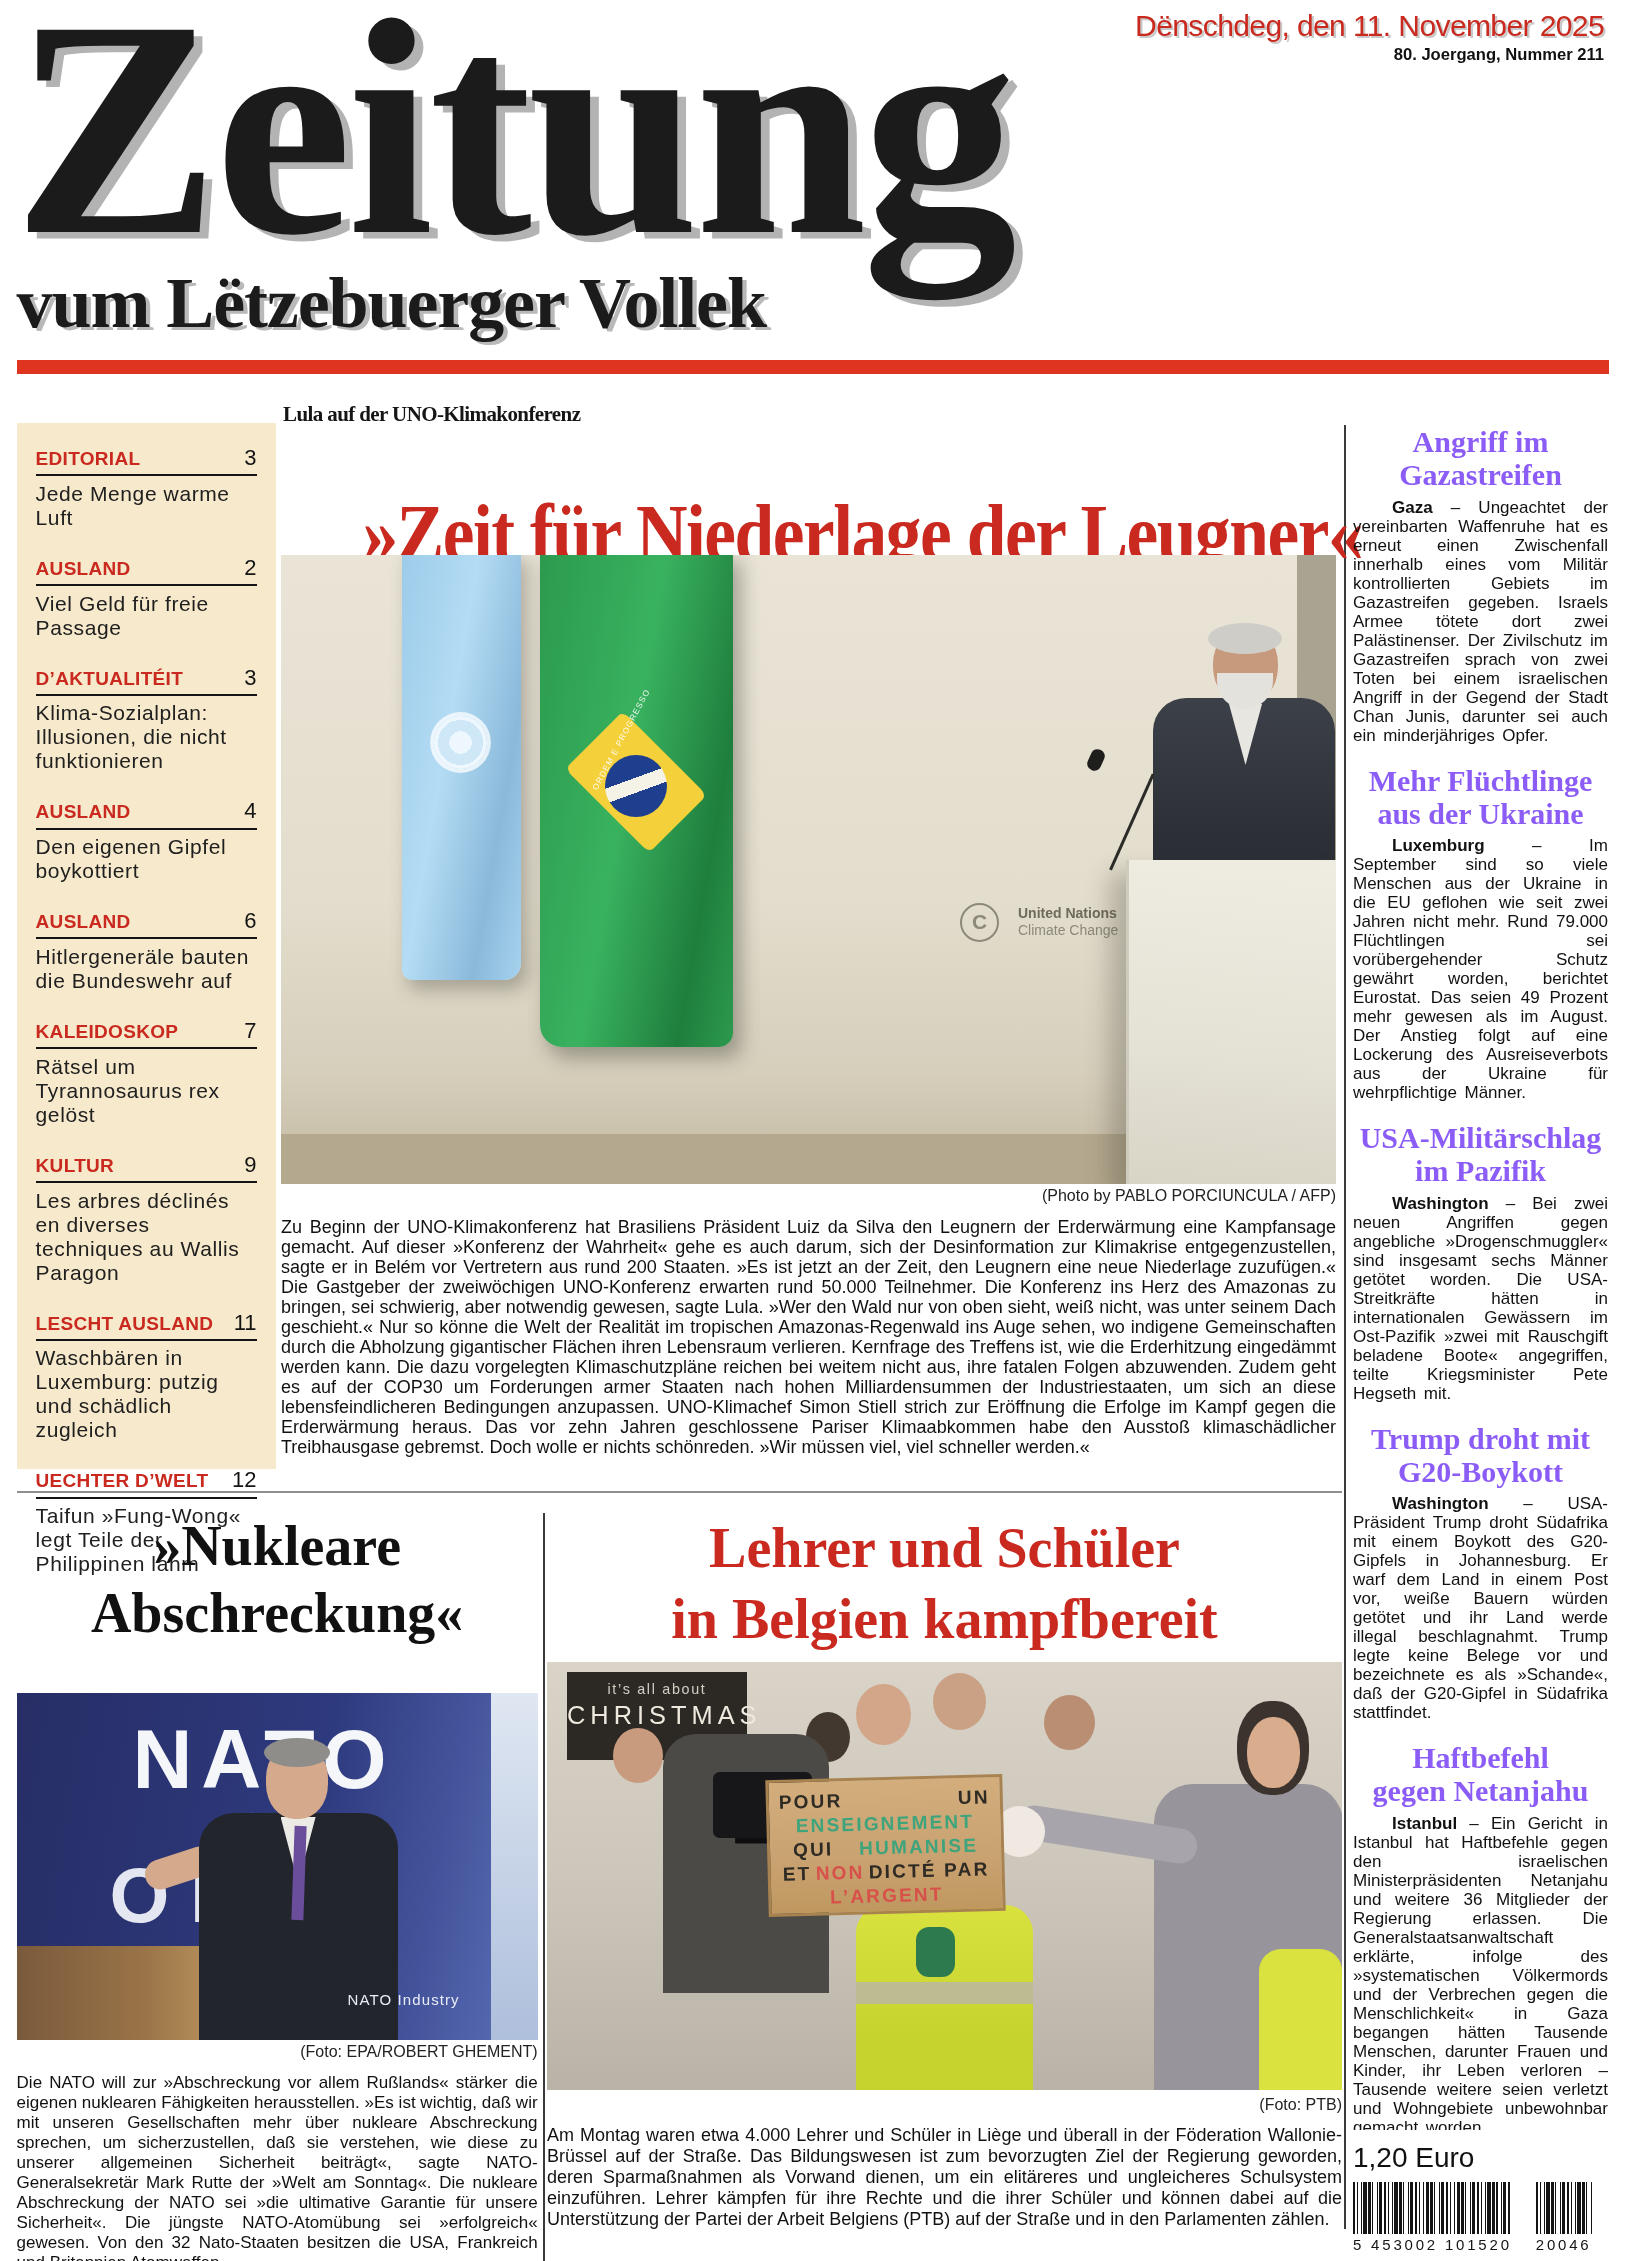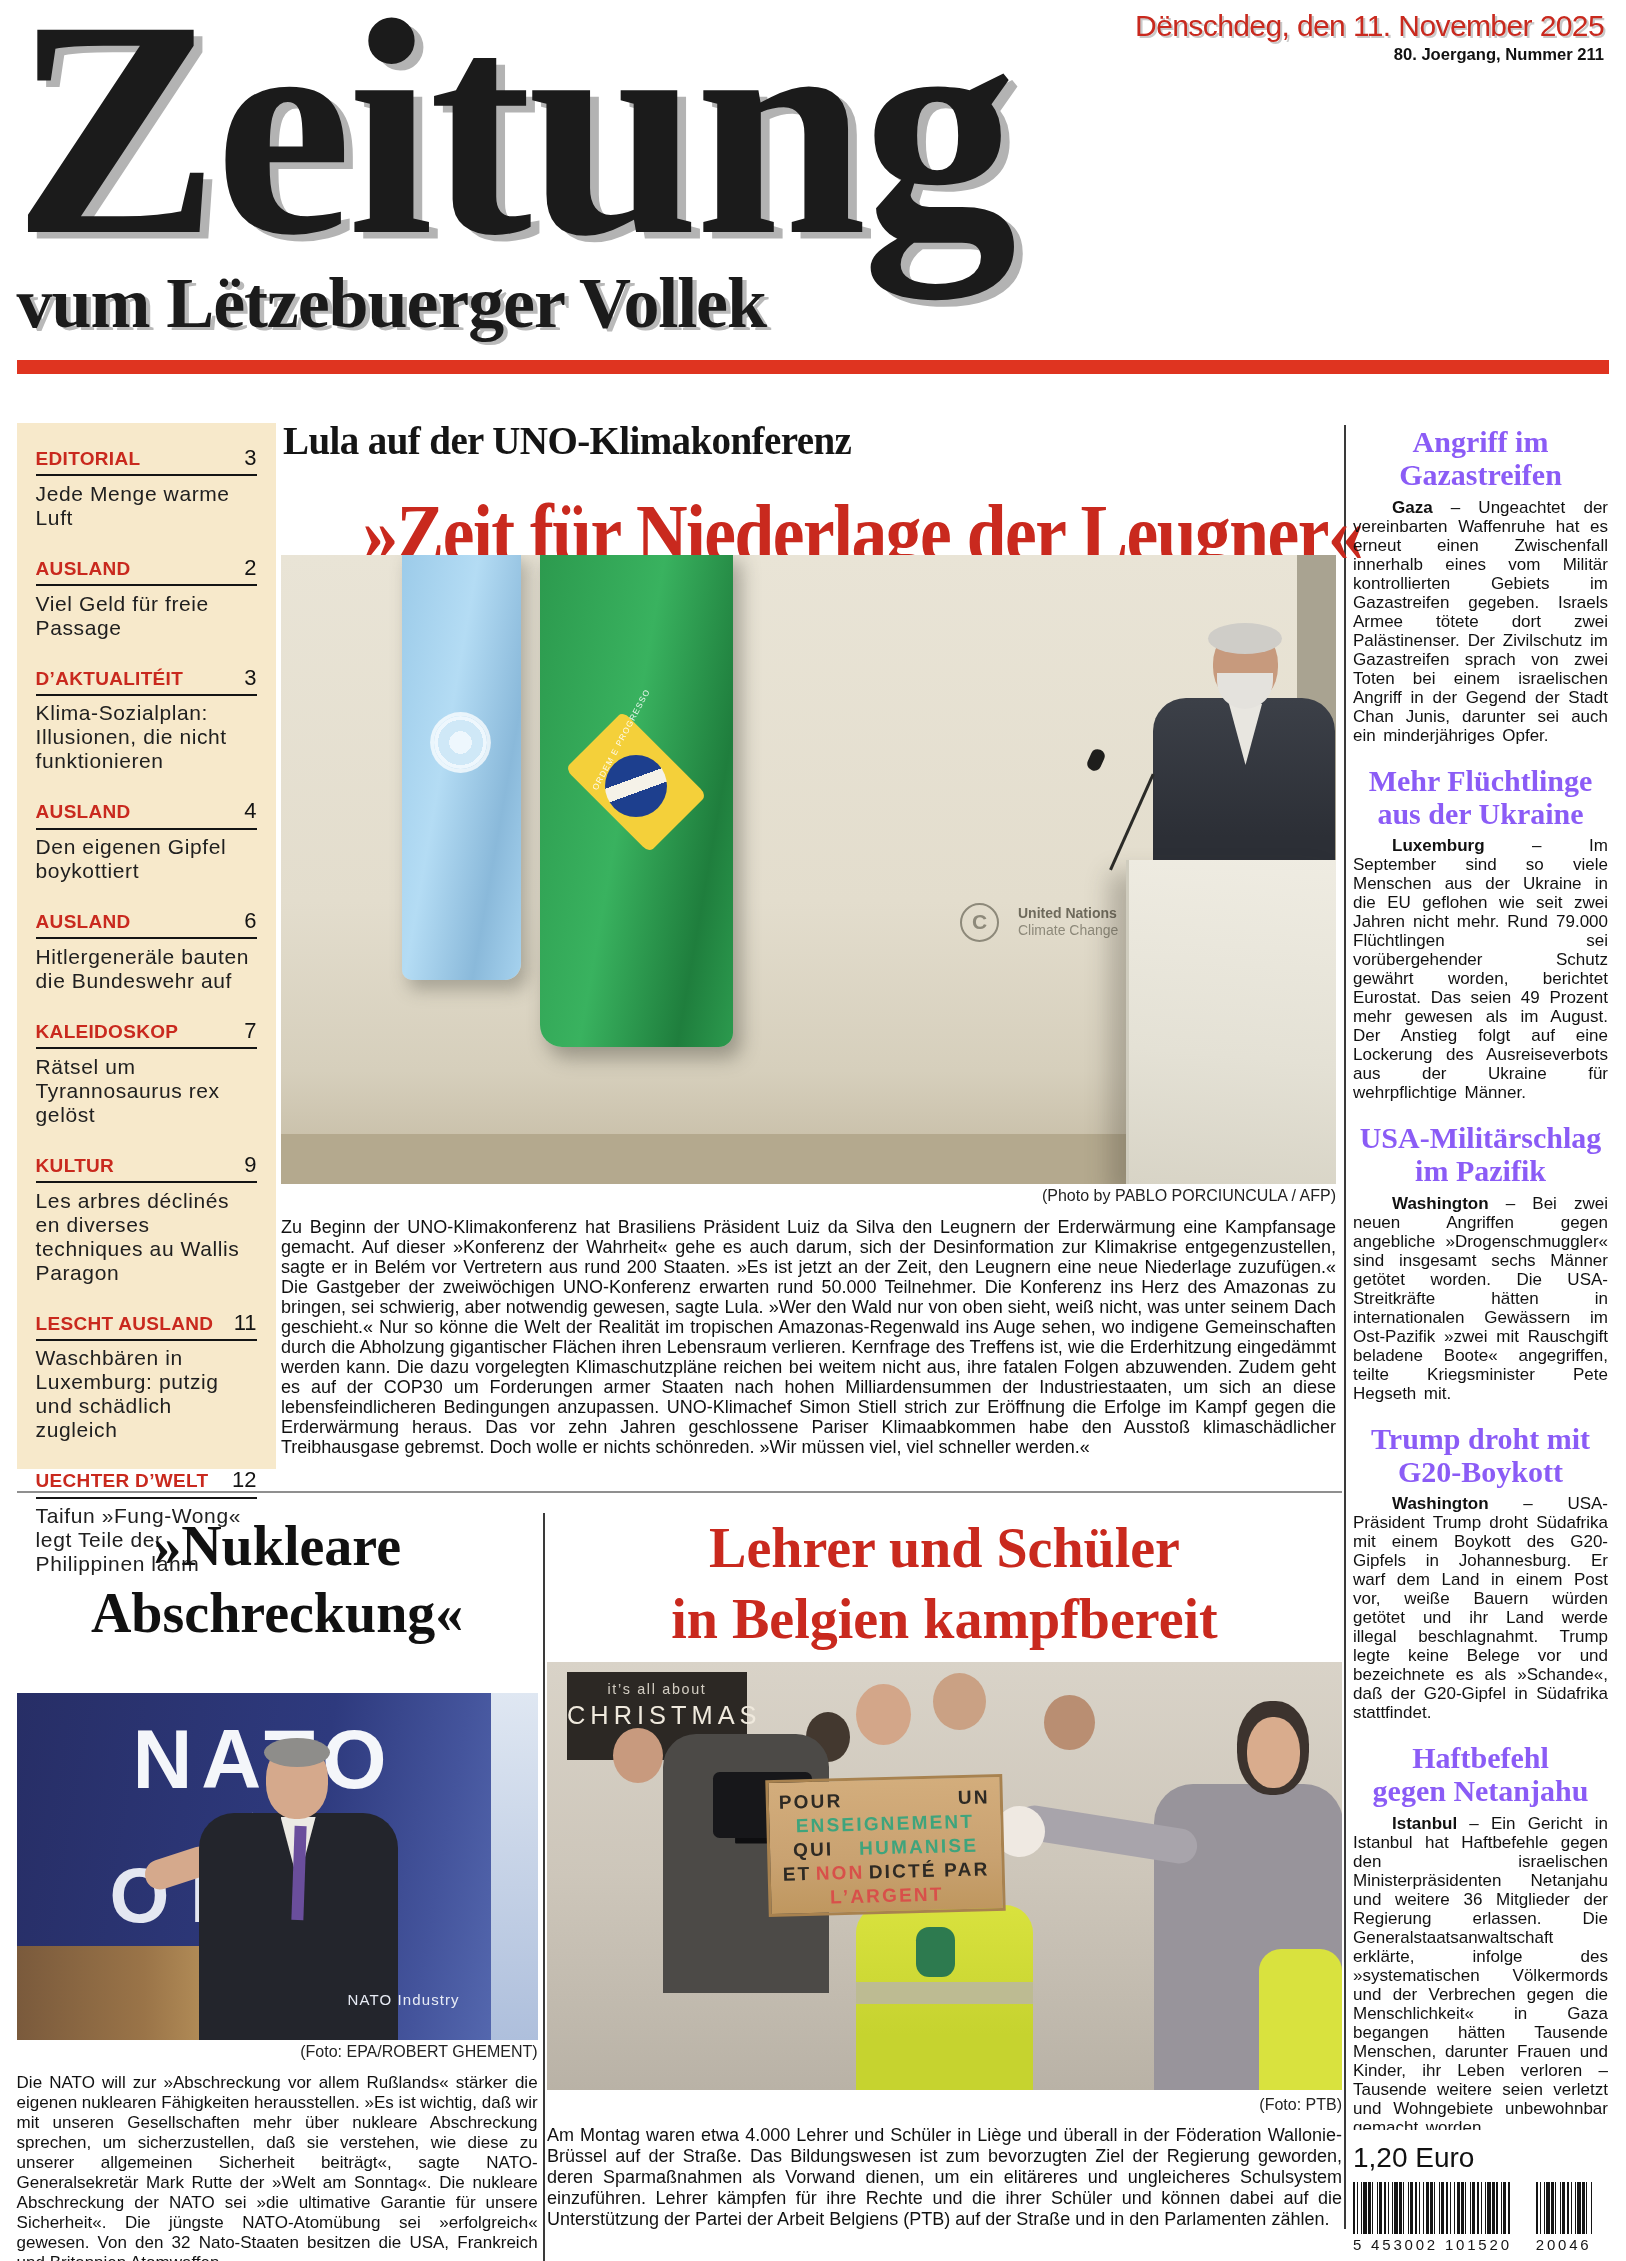--- a/index.html
+++ b/index.html
@@ -29,22 +29,22 @@
   .side-head{display:flex;justify-content:space-between;align-items:baseline;
     border-bottom:2.8px solid #141414;padding-bottom:3.3px;}
   .side-cat{color:var(--red);font-weight:bold;font-size:19px;letter-spacing:0.3px;}
   .side-page{font-size:22px;color:#141414;}
   .side-sub{margin-top:5.5px;font-size:21px;line-height:24px;letter-spacing:0.6px;color:#202020;}
   
   .hrule{position:absolute;left:16.6px;top:1491px;width:1325px;height:1.7px;background:#8f8f8f;}
   .vrule-a{position:absolute;left:1344px;top:425px;width:1.7px;height:1804px;background:#3a3a3a;}
   .vrule-b{position:absolute;left:543px;top:1513px;width:1.7px;height:748px;background:#3a3a3a;}
   
-  .lead-kicker{position:absolute;left:283px;top:418px;font-family:"Liberation Serif",serif;
-    font-weight:bold;font-size:39px;letter-spacing:-0.6px;}
+  .lead-kicker{position:absolute;left:283px;top:402px;font-family:"Liberation Serif",serif;
+    font-weight:bold;font-size:21px;letter-spacing:-0.6px;}
   .lead-head{position:absolute;left:281px;top:457px;width:1055px;text-align:center;white-space:nowrap;margin-top:28px;}
   .lead-head>span{display:inline-block;font-family:"Liberation Serif",serif;font-weight:bold;
     font-size:83px;color:var(--red);transform:scaleX(.86);transform-origin:center;letter-spacing:-1.7px;}
   .lead-photo{position:absolute;left:281px;top:555px;width:1055px;height:629px;overflow:hidden;
     background:linear-gradient(180deg,#e9e4d6 0%,#e3ddcd 55%,#d6cfbc 82%,#c2b8a0 100%);}
   .lp-floor{position:absolute;left:0;bottom:0;width:100%;height:50px;background:#b4a98e;}
   .lp-darkcorner{position:absolute;right:0;bottom:0;width:182px;height:232px;
     background:linear-gradient(200deg,#6d675a 0%,#35312a 70%);}
   .lp-sideband{position:absolute;right:0;top:0;width:39px;height:100%;background:#a9a391;}
   .un-flag{position:absolute;left:121px;top:-5.5px;width:119px;height:430px;border-radius:0 0 16.6px 10px;

